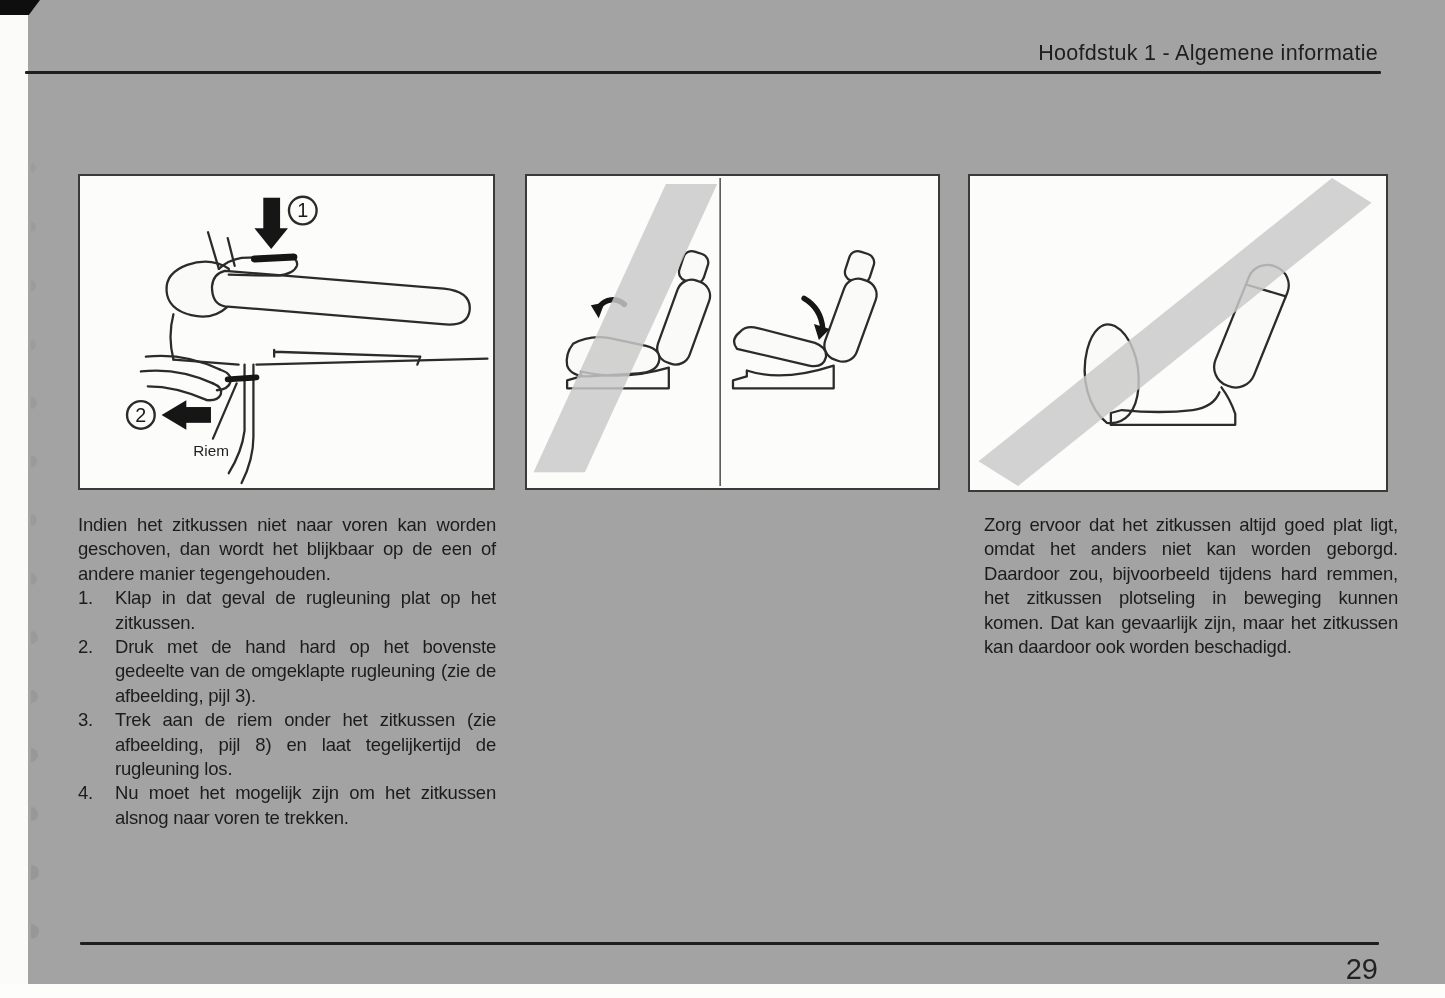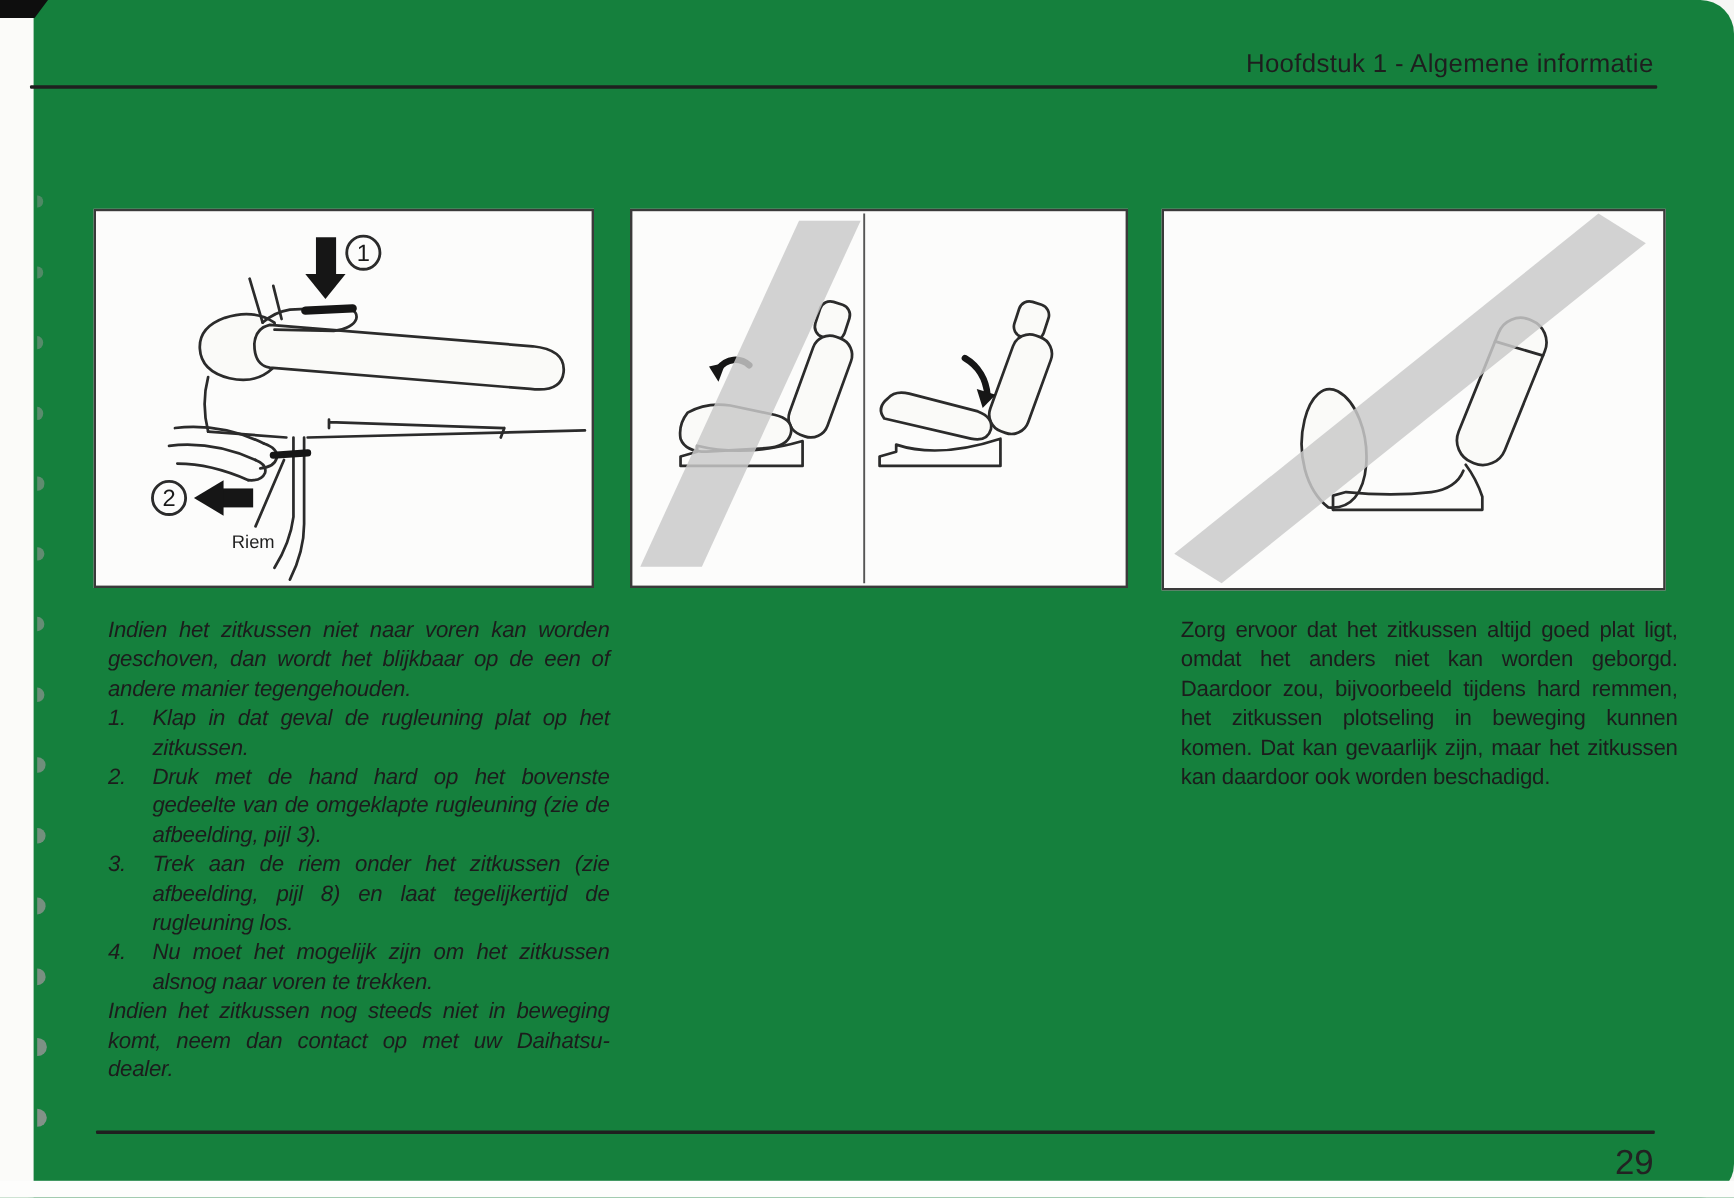--- a/index.html
+++ b/index.html
@@ -4,21 +4,21 @@
 <style>
   * { margin:0; padding:0; box-sizing:border-box; }
   html,body { width:1445px; height:998px; }
   body {
     font-family:"Liberation Sans", sans-serif;
     background:#f6f6f4;
     position:relative;
     overflow:hidden;
     color:#1c1c1c;
   }
-  .page { position:absolute; inset:0; background:#15803d;border-radius:28px; }
+  .page { position:absolute; inset:0; background:#a3a3a3; }
   .scan-left-strip { position:absolute; left:0; top:0; width:28px; height:998px; background:#fbfbf9; }
   .scan-bottom-strip { position:absolute; left:0; top:984px; width:1445px; height:14px; background:#fdfdfc; }
   .corner-mark { position:absolute; left:0; top:0; width:40px; height:15px; background:#0e0e0e;
     clip-path:polygon(0 0,100% 0,72% 100%,0 100%); }
 
   .header-title {
     position:absolute; top:41px; right:67px;
     font-size:21.5px; letter-spacing:0.3px; color:#1e1e1e;
     font-weight:400;
   }
@@ -37,21 +37,21 @@
   .figure {
     position:absolute; top:174px; height:316px;
     border:2.5px solid #3a3a3a; background:#fcfcfb;
   }
   .figure svg { display:block; width:100%; height:100%; }
   #fig1 { left:78px;  width:417px; }
   #fig2 { left:525px; width:415px; }
   #fig3 { left:968px; width:420px; height:318px; }
 
   .col { position:absolute; top:513px; font-size:18.5px; line-height:24.4px; letter-spacing:-0.2px; }
-  #col-left   { left:90px;  width:418px;font-style:italic; }
+  #col-left   { left:78px;  width:418px; }
   #col-middle { left:527px; width:412px; }
   #col-right  { left:967px; width:414px;margin-left:17px; }
   .col p { text-align:justify; }
   .steps { list-style:none; }
   .step { display:flex; }
   .step .num { width:37px; flex:none; }
   .step .txt { flex:1; text-align:justify; }
 
   .ink   { stroke:#2b2b2b; fill:none; stroke-width:2.3; stroke-linecap:round; stroke-linejoin:round; }
   .ink-f { stroke:#2b2b2b; fill:#fafaf8; stroke-width:2.3; stroke-linejoin:round; }
@@ -202,21 +202,20 @@
       </li>
       <li class="step">
         <span class="num">3.</span>
         <span class="txt">Trek aan de riem onder het zitkussen (zie afbeelding, pijl 8) en laat tegelijkertijd de rugleuning los.</span>
       </li>
       <li class="step">
         <span class="num">4.</span>
         <span class="txt">Nu moet het mogelijk zijn om het zitkussen alsnog naar voren te trekken.</span>
       </li>
     </ol>
-    <p>Indien het zitkussen nog steeds niet in beweging komt, neem dan contact op met uw Daihatsu-dealer.</p>
   </div>
 
 
   <div class="col" id="col-right">
     <p>Zorg ervoor dat het zitkussen altijd goed plat ligt, omdat het anders niet kan worden geborgd. Daardoor zou, bijvoorbeeld tijdens hard remmen, het zitkussen plotseling in beweging kunnen komen. Dat kan gevaarlijk zijn, maar het zitkussen kan daardoor ook worden beschadigd.</p>
   </div>
 
   <div class="rule footer"></div>
   <div class="page-number">29</div>
 

